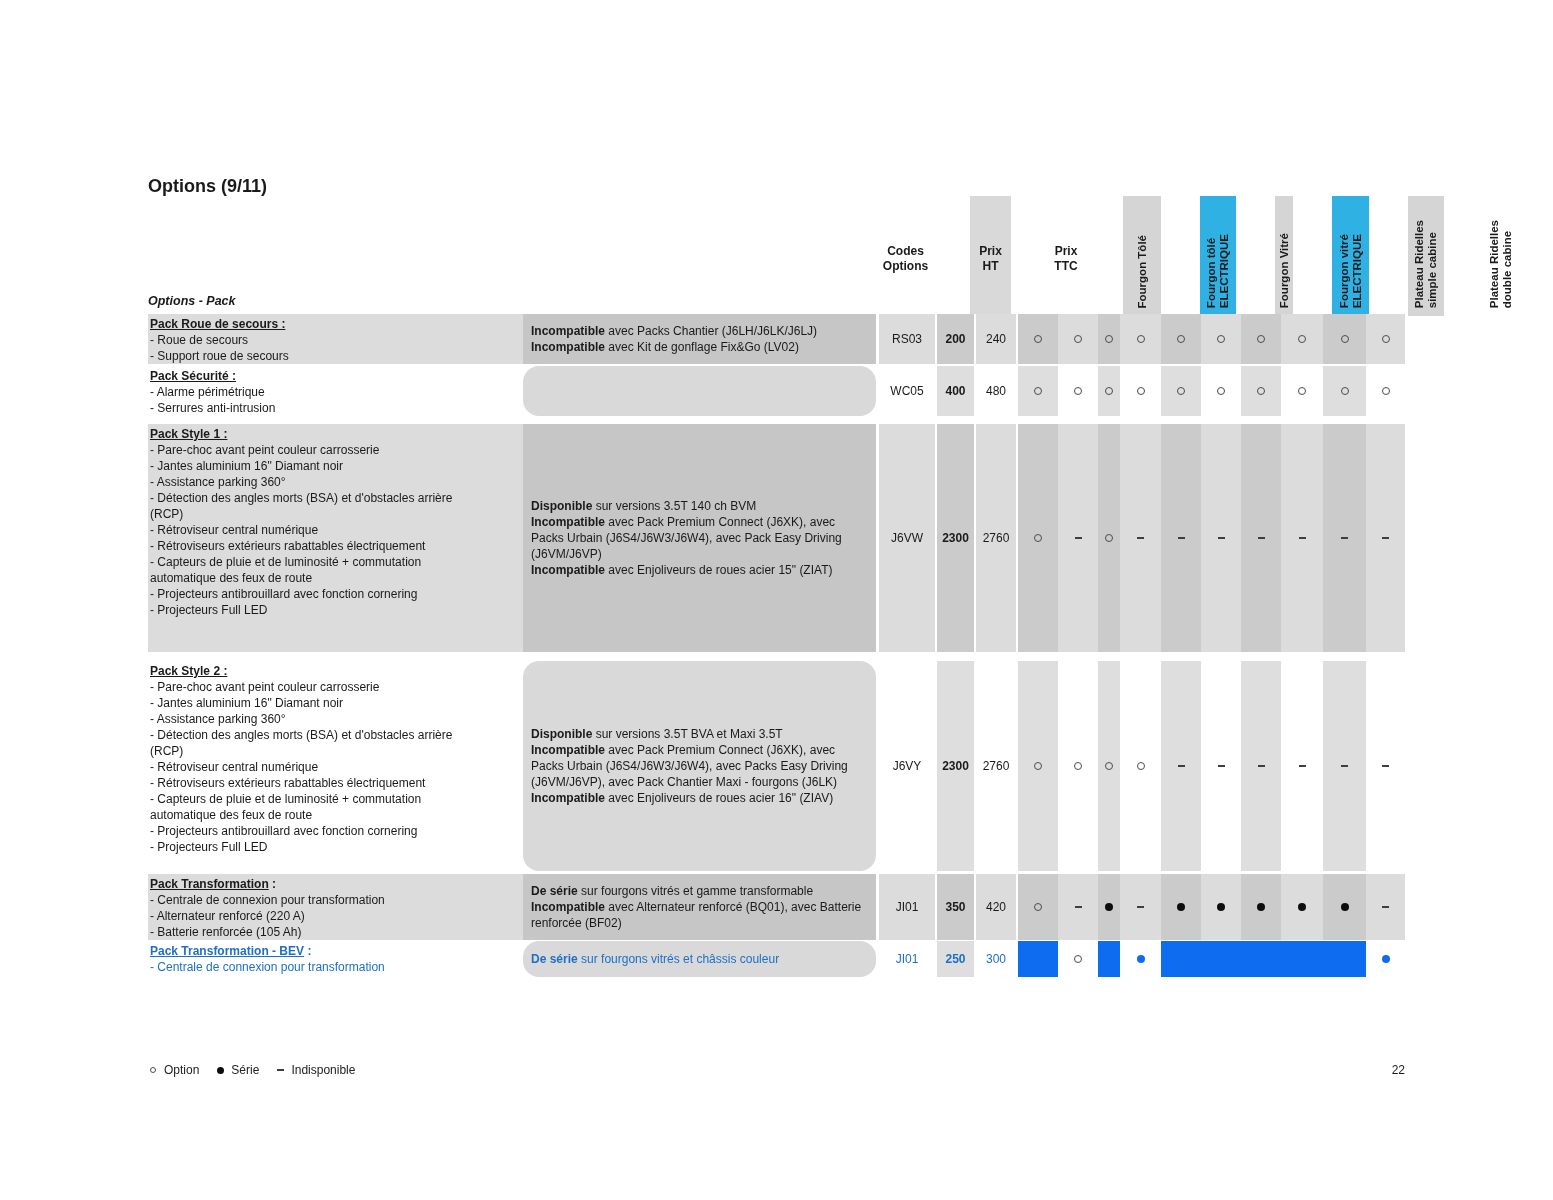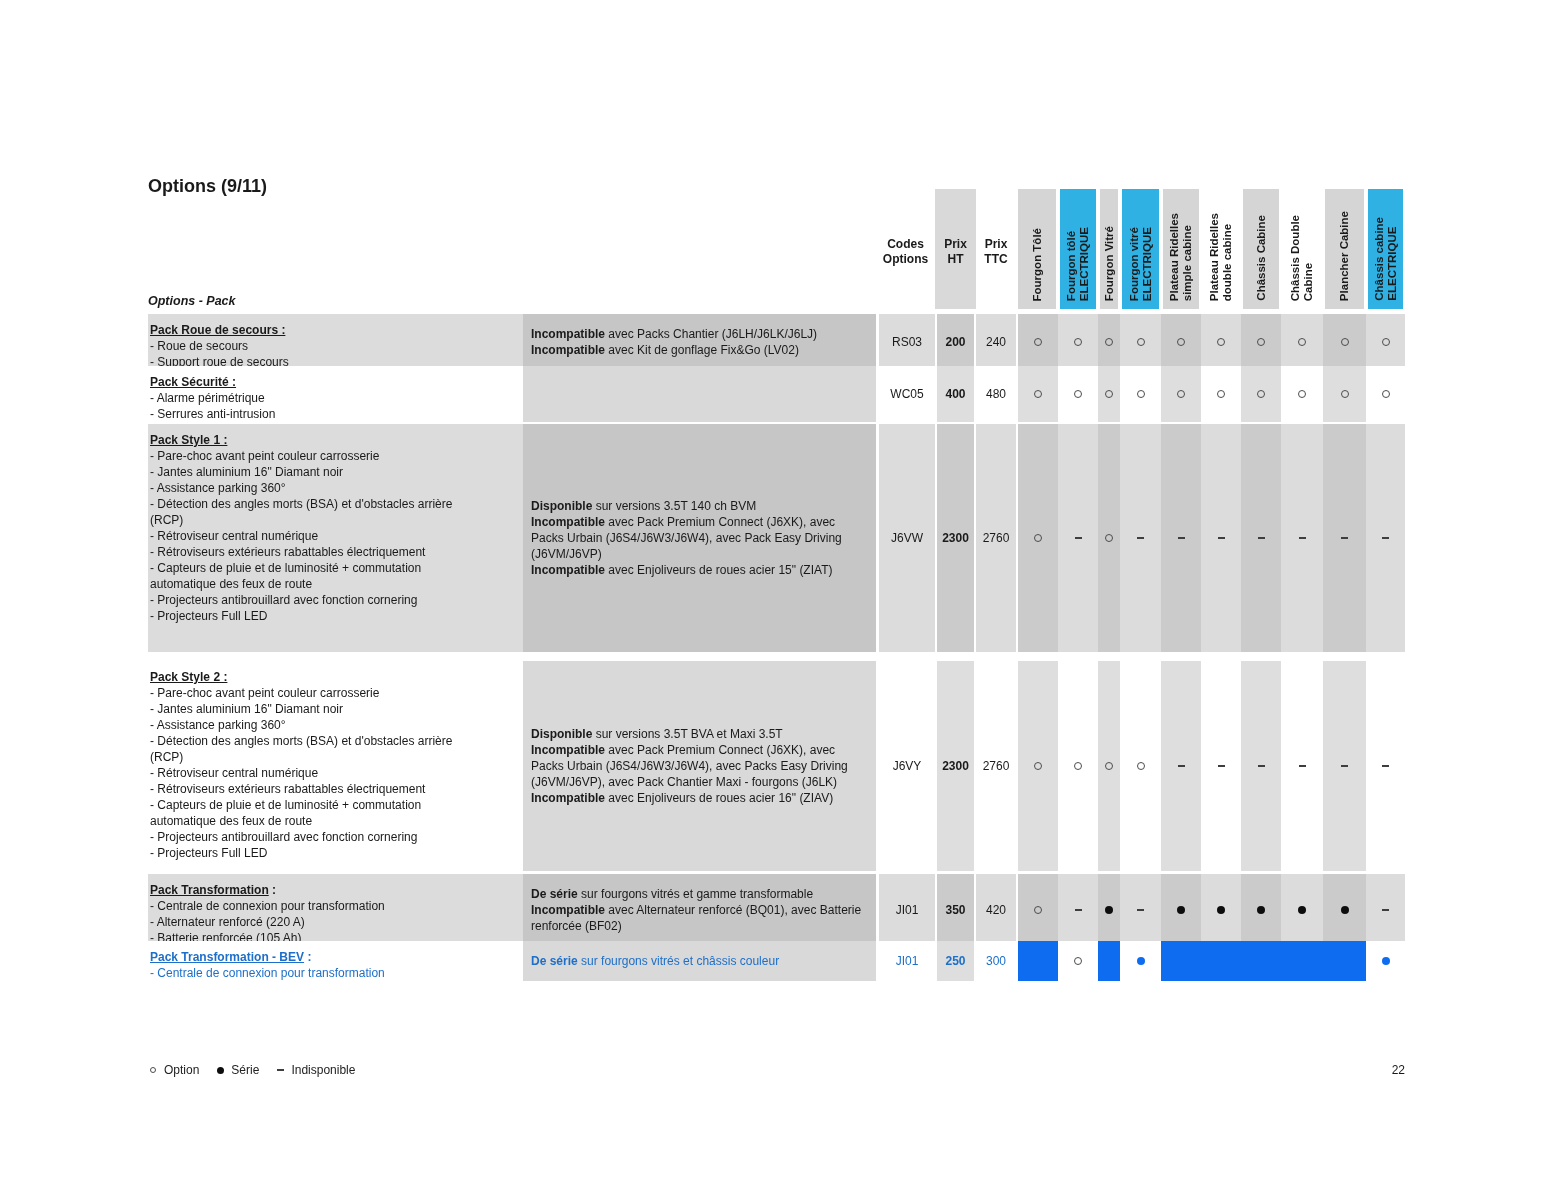--- a/index.html
+++ b/index.html
@@ -7,23 +7,24 @@
   .page {
     position:relative; width:1553px; height:1200px; background:#ffffff;
     font-family:"Liberation Sans", sans-serif; font-size:12px; color:#1a1a1a;
     overflow:hidden;
   }
   .doc-title { position:absolute; left:148px; top:176px; font-weight:bold; font-size:18px; }
   .section-label { position:absolute; left:148px; top:294px; font-weight:bold; font-style:italic; font-size:12.5px; }
 
   
   .thead {
-    position:absolute; left:876px; top:189px; width:529px; height:120px;
+    position:absolute; left:876px; top:196px; width:529px; height:120px;
     display:grid;
     grid-template-columns:59px 41px 40px 42px 40px 22px 41px 40px 40px 40px 42px 43px 39px;
+    gap:35px;
   }
   .ph {
     display:flex; align-items:flex-end; justify-content:center;
     padding-bottom:42px; font-weight:bold; white-space:pre-line;
     text-align:center; line-height:15px; font-size:12px;
   }
   .ph-ht { background:#D9D9D9; }
   .vh { padding:0 2px; height:100%; }
   .vh-strip {
     height:100%; display:flex; align-items:flex-end; justify-content:center;
@@ -44,42 +45,42 @@
     display:grid;
     grid-template-columns:375px 353px 59px 41px 40px 42px 40px 22px 41px 40px 40px 40px 42px 43px 39px;
   }
   .r1 { height:48px; }
   .r2 { height:50px; margin-top:4px; }
   .r3 { height:228px; margin-top:8px; }
   .r4 { height:210px; margin-top:9px; }
   .r5 { height:65px; margin-top:3px; }
   .r6 { height:36px; margin-top:2px; }
 
-  .c-name { padding:8px 6px 0 2px; line-height:16px; }
+  .c-name { padding:2px 6px 0 2px; line-height:16px; }
   .c-name .tt { font-weight:bold; }
   .c-name .tt .u { text-decoration:underline; }
   .c-items { white-space:pre-line; }
   .c-desc { padding:4px 8px; display:flex; flex-direction:column; justify-content:center; line-height:16px; }
   .dline .b { font-weight:bold; }
   .c-code, .c-ht, .c-ttc { display:flex; align-items:center; justify-content:center; }
   .c-ht { font-weight:bold; }
   .c-code { border-left:3px solid #fff; }
   .c-ht   { border-left:2px solid #fff; border-right:2px solid #fff; }
   .c-sym  { display:flex; align-items:center; justify-content:center; }
   .c-sym.vfirst { border-left:2px solid #fff; }
 
   
   .rg .c-name, .rg .c-code, .rg .c-ttc { background:#DCDCDC; }
   .rg .c-desc { background:#C6C6C6; }
   .rg .c-ht   { background:#CBCBCB; }
   .rg .c-sym  { background:#DCDCDC; }
   .rg .c-sym.vt { background:#CBCBCB; }
   
   .rw .c-name, .rw .c-code, .rw .c-ttc { background:#ffffff; }
-  .rw .c-desc { background:#D9D9D9; }
+  .rw .c-desc { background:#D9D9D9;border-radius:16px; }
   .rw .c-ht   { background:#DEDEDE; }
   .rw .c-sym  { background:#ffffff; }
   .rw .c-sym.vt { background:#DEDEDE; }
 
   
   .c-sym[data-sym="o"]::after {
     content:""; width:6px; height:6px; border:1px solid #4d4d4d; border-radius:50%;
   }
   .c-sym[data-sym="dot"]::after {
     content:""; width:8px; height:8px; background:#0d0d0d; border-radius:50%;

